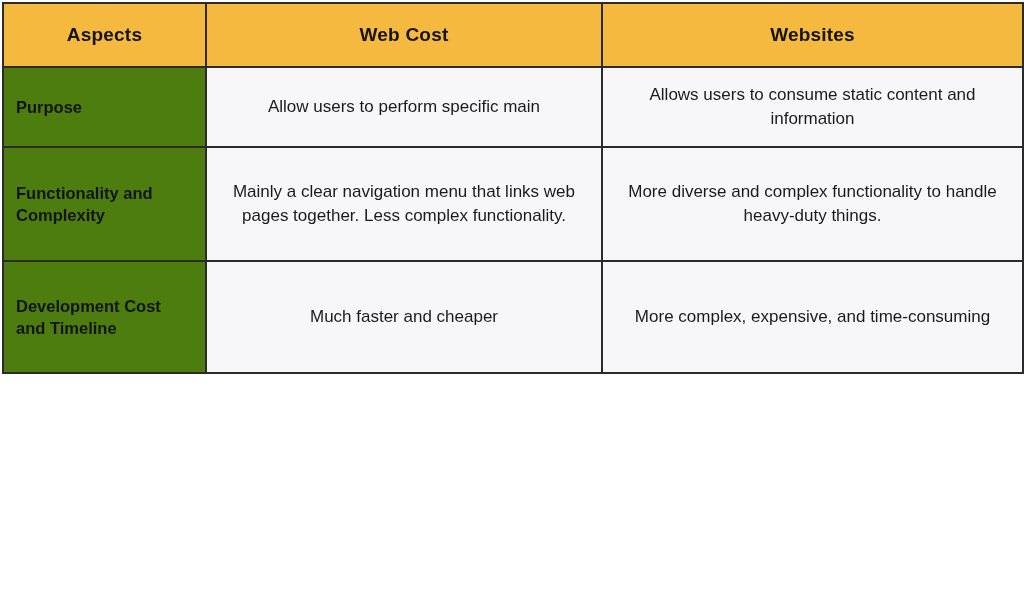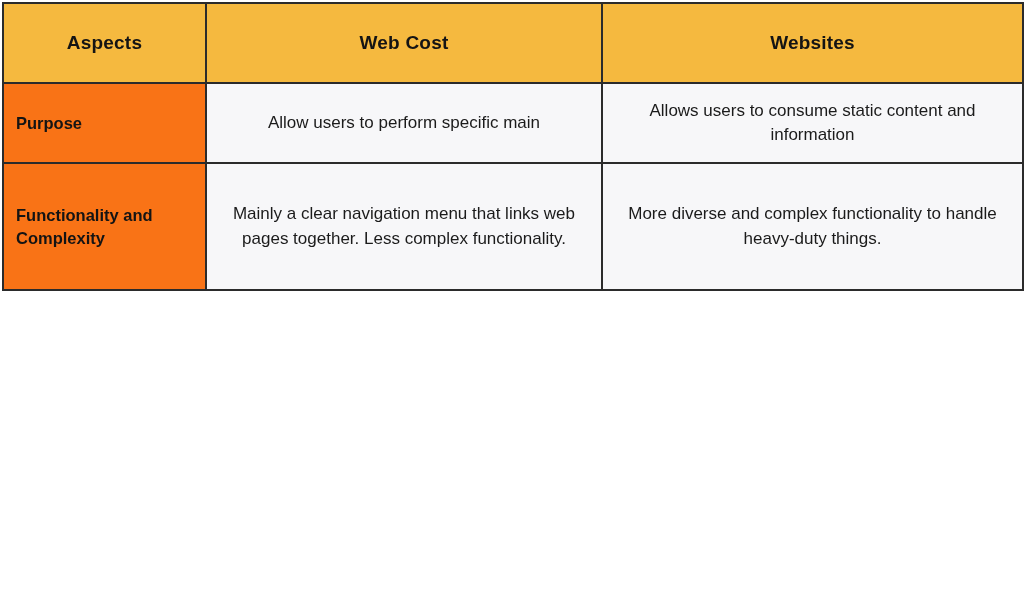--- a/index.html
+++ b/index.html
@@ -37,49 +37,49 @@
     box-sizing: border-box;
   }
 
   
   thead th {
     background: #f5b93f;
     text-align: center;
     font-size: 19px;
     font-weight: bold;
     color: #141414;
-    height: 80px;
+    height: 64px;
     letter-spacing: 0.2px;
     margin-top: 47px;
   }
 
   
   tbody td.aspect {
-    background: #f97316;
+    background: #4d7c0f;
     font-size: 16.5px;
     font-weight: bold;
     color: #141414;
     text-align: left;
     padding-left: 12px;
     line-height: 1.35;
   }
 
   
   tbody td.value {
     background: #f7f7f9;
     font-size: 17px;
     font-weight: normal;
     text-align: center;
     color: #1b1b1b;
     line-height: 1.42;
   }
 
   tbody tr.r0 td { height: 80px; }
   tbody tr.r1 td { height: 80px; }
-  tbody tr.r2 td { height: 127px; }
+  tbody tr.r2 td { height: 114px; }
   tbody tr.r3 td { height: 112px; }
   tbody tr.r4 td { height: 112px; }
 </style>
 </head>
 <body>
 
 <div class="table-wrap">
   <table class="comparison">
     <colgroup>
       <col class="c0">
@@ -97,15 +97,20 @@
       <tr class="r0">
         <td class="aspect">Purpose</td>
         <td class="value">Allow users to perform specific main</td>
         <td class="value">Allows users to consume static content and information</td>
       </tr>
       <tr class="r2">
         <td class="aspect">Functionality and Complexity</td>
         <td class="value">Mainly a clear navigation menu that links web pages together. Less complex functionality.</td>
         <td class="value">More diverse and complex functionality to handle heavy-duty things.</td>
       </tr>
+      <tr class="r4">
+        <td class="aspect">Development Cost and Timeline</td>
+        <td class="value">Much faster and cheaper</td>
+        <td class="value">More complex, expensive, and time-consuming</td>
+      </tr>
     </tbody>
   </table>
 </div>
 
 </body></html>

